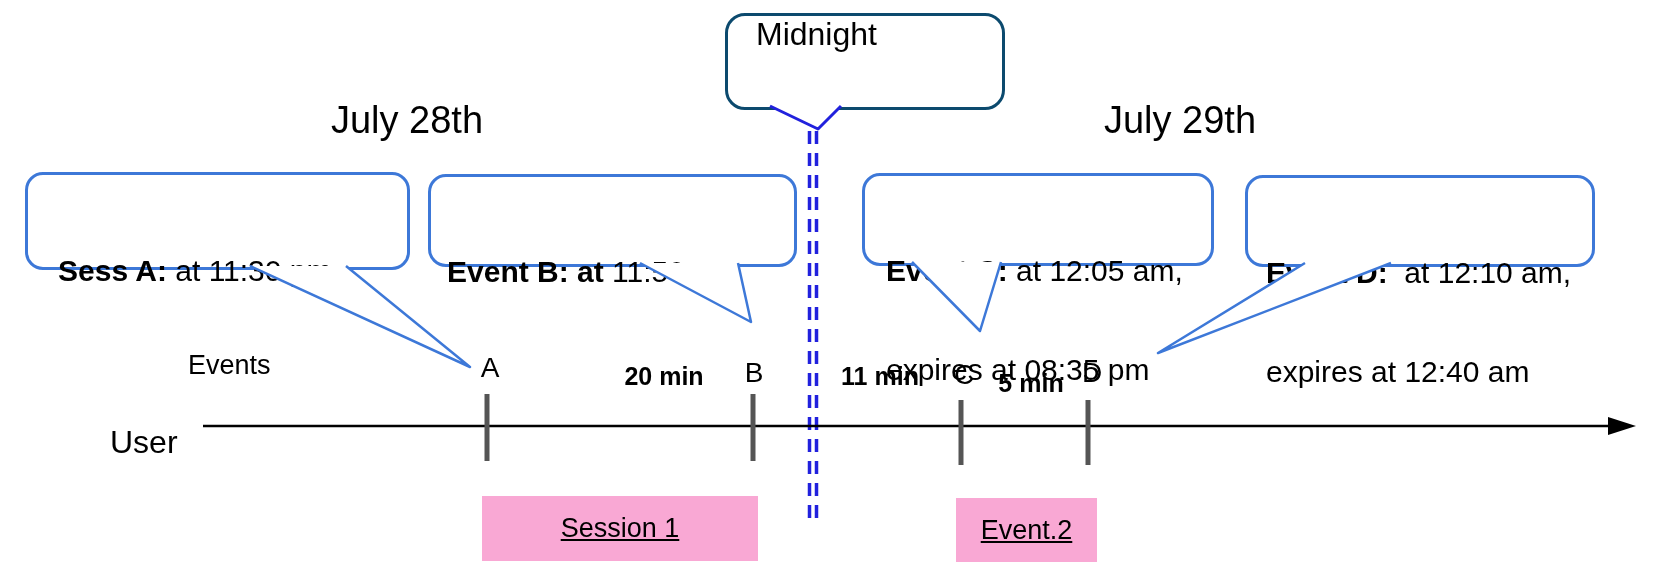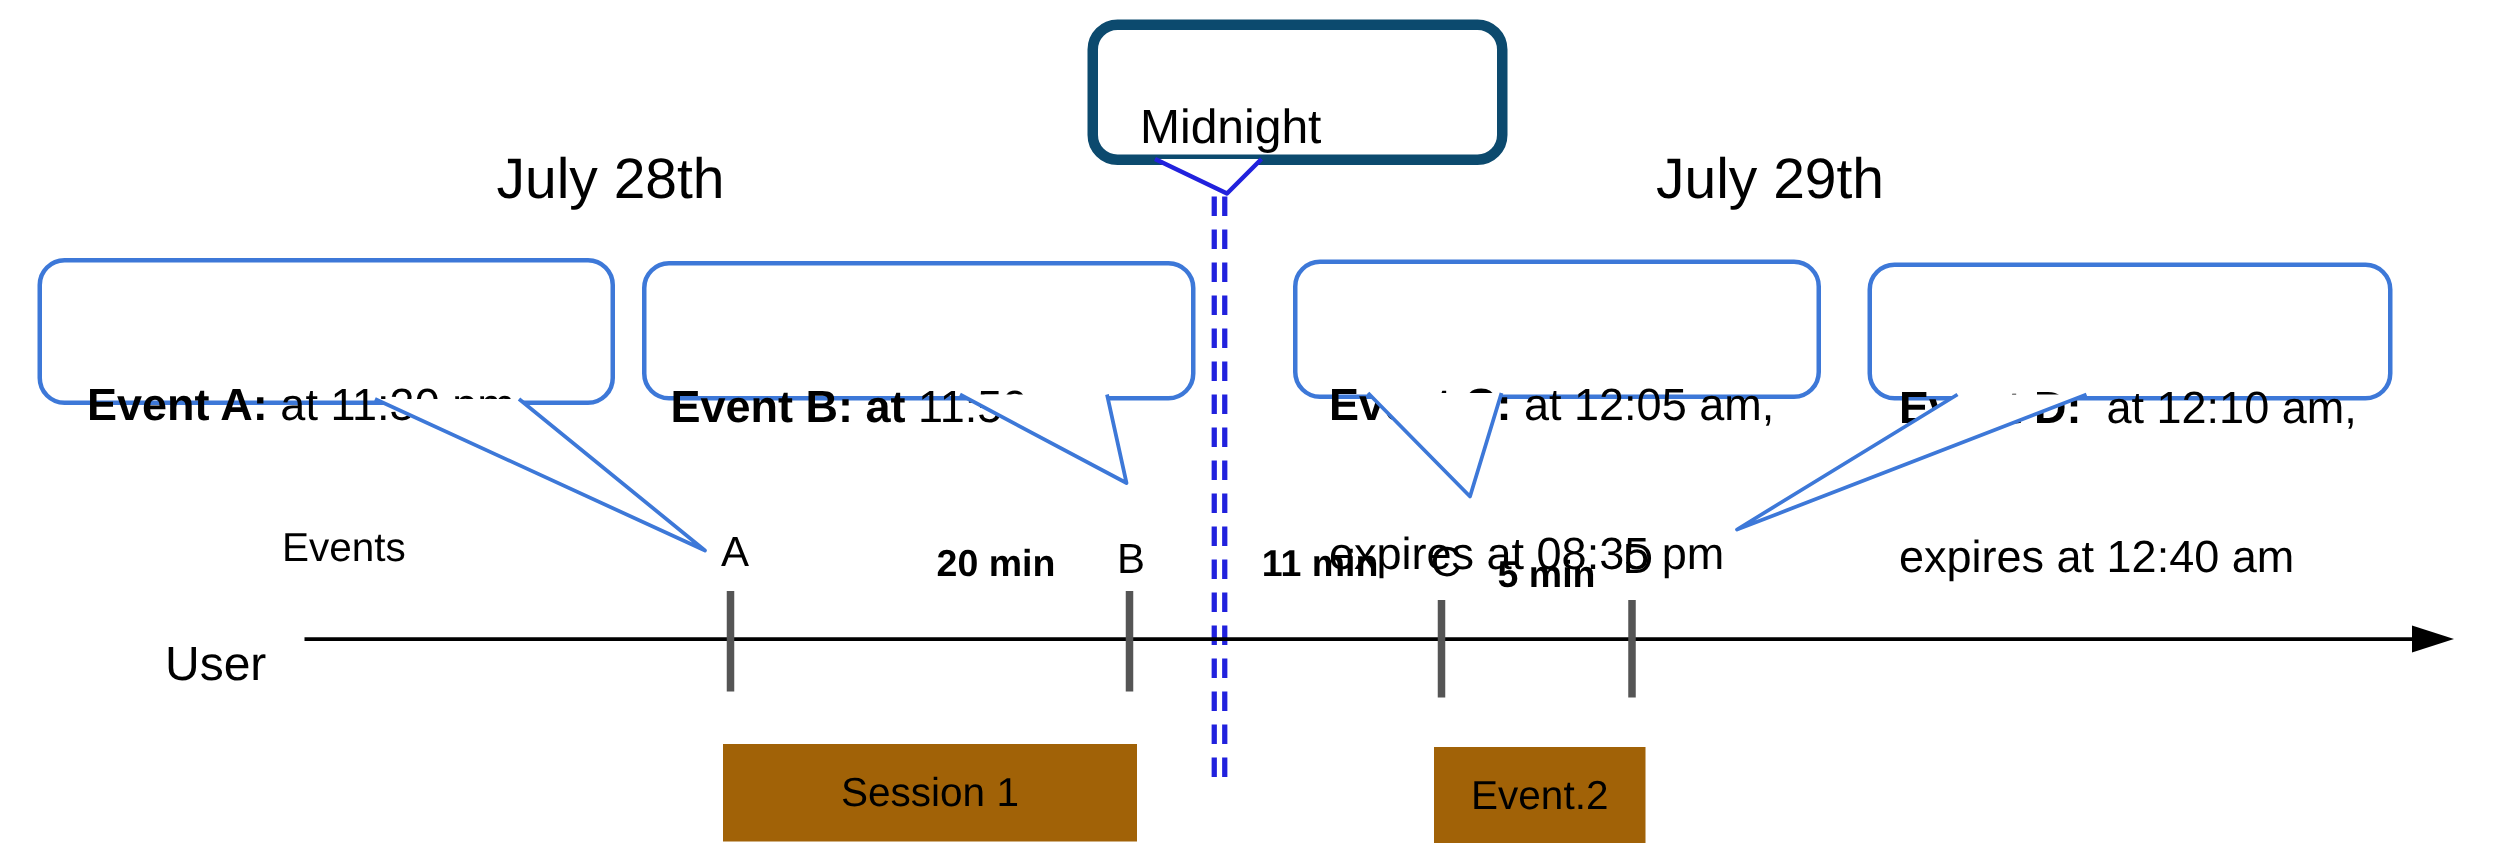--- a/index.html
+++ b/index.html
@@ -9,40 +9,40 @@
   }
   .abs{position:absolute;}
   .center{transform:translateX(-50%);}
   .date-label{font-size:38px;white-space:pre;}
   .callout{
     position:absolute;background:#ffffff;border:3px solid #3d78d8;border-radius:18px;
     box-sizing:border-box;font-size:30px;line-height:33px;white-space:pre;
   }
   .callout .cline{white-space:pre;}
   .midnight-bubble{
-    position:absolute;background:#ffffff;border:7px solid #0c4a6e;border-radius:20px;
-    box-sizing:border-box;font-size:32px;display:flex;align-items:flex-end;white-space:pre;
+    position:absolute;background:#ffffff;border:3px solid #0c4a6e;border-radius:20px;
+    box-sizing:border-box;font-size:32px;display:flex;align-items:flex-start;white-space:pre;
   }
   .tick-letter{font-size:28px;white-space:pre;}
   .interval-label{font-size:25px;white-space:pre;font-weight:bold;}
   .events-label{font-size:27px;white-space:pre;}
   .user-label{font-size:32px;white-space:pre;}
   .session-box{
-    position:absolute;background:#a16207;box-sizing:border-box;
-    display:flex;align-items:center;justify-content:center;font-size:27px;white-space:pre;
+    position:absolute;background:#f9a8d4;box-sizing:border-box;
+    display:flex;align-items:center;justify-content:center;font-size:27px;white-space:pre;text-decoration:underline;
   }
   svg.overlay{position:absolute;left:0;top:0;pointer-events:none;}
 </style>
 </head>
 <body>
 
 <div class="canvas">
 
   <div class="callout" style="left:25px;top:172px;width:385px;height:98px;padding:13px 8px 0 30px;">
-    <div class="cline"><b>Event A:</b><span> at 11:30 pm,</span></div>
+    <div class="cline"><b>Sess A:</b><span> at 11:30 pm,</span></div>
   </div>
 
   <div class="callout" style="left:428px;top:174px;width:369px;height:93px;padding:12px 8px 0 16px;">
     <div class="cline"><b>Event B: at</b><span> 11:50 pm,</span></div>
   </div>
 
   <div class="callout" style="left:862px;top:173px;width:352px;height:93px;padding:12px 8px 0 21px;">
     <div class="cline"><b>Event C:</b><span> at 12:05 am,</span></div>
     <div class="cline">expires at 08:35 pm</div>
   </div>

